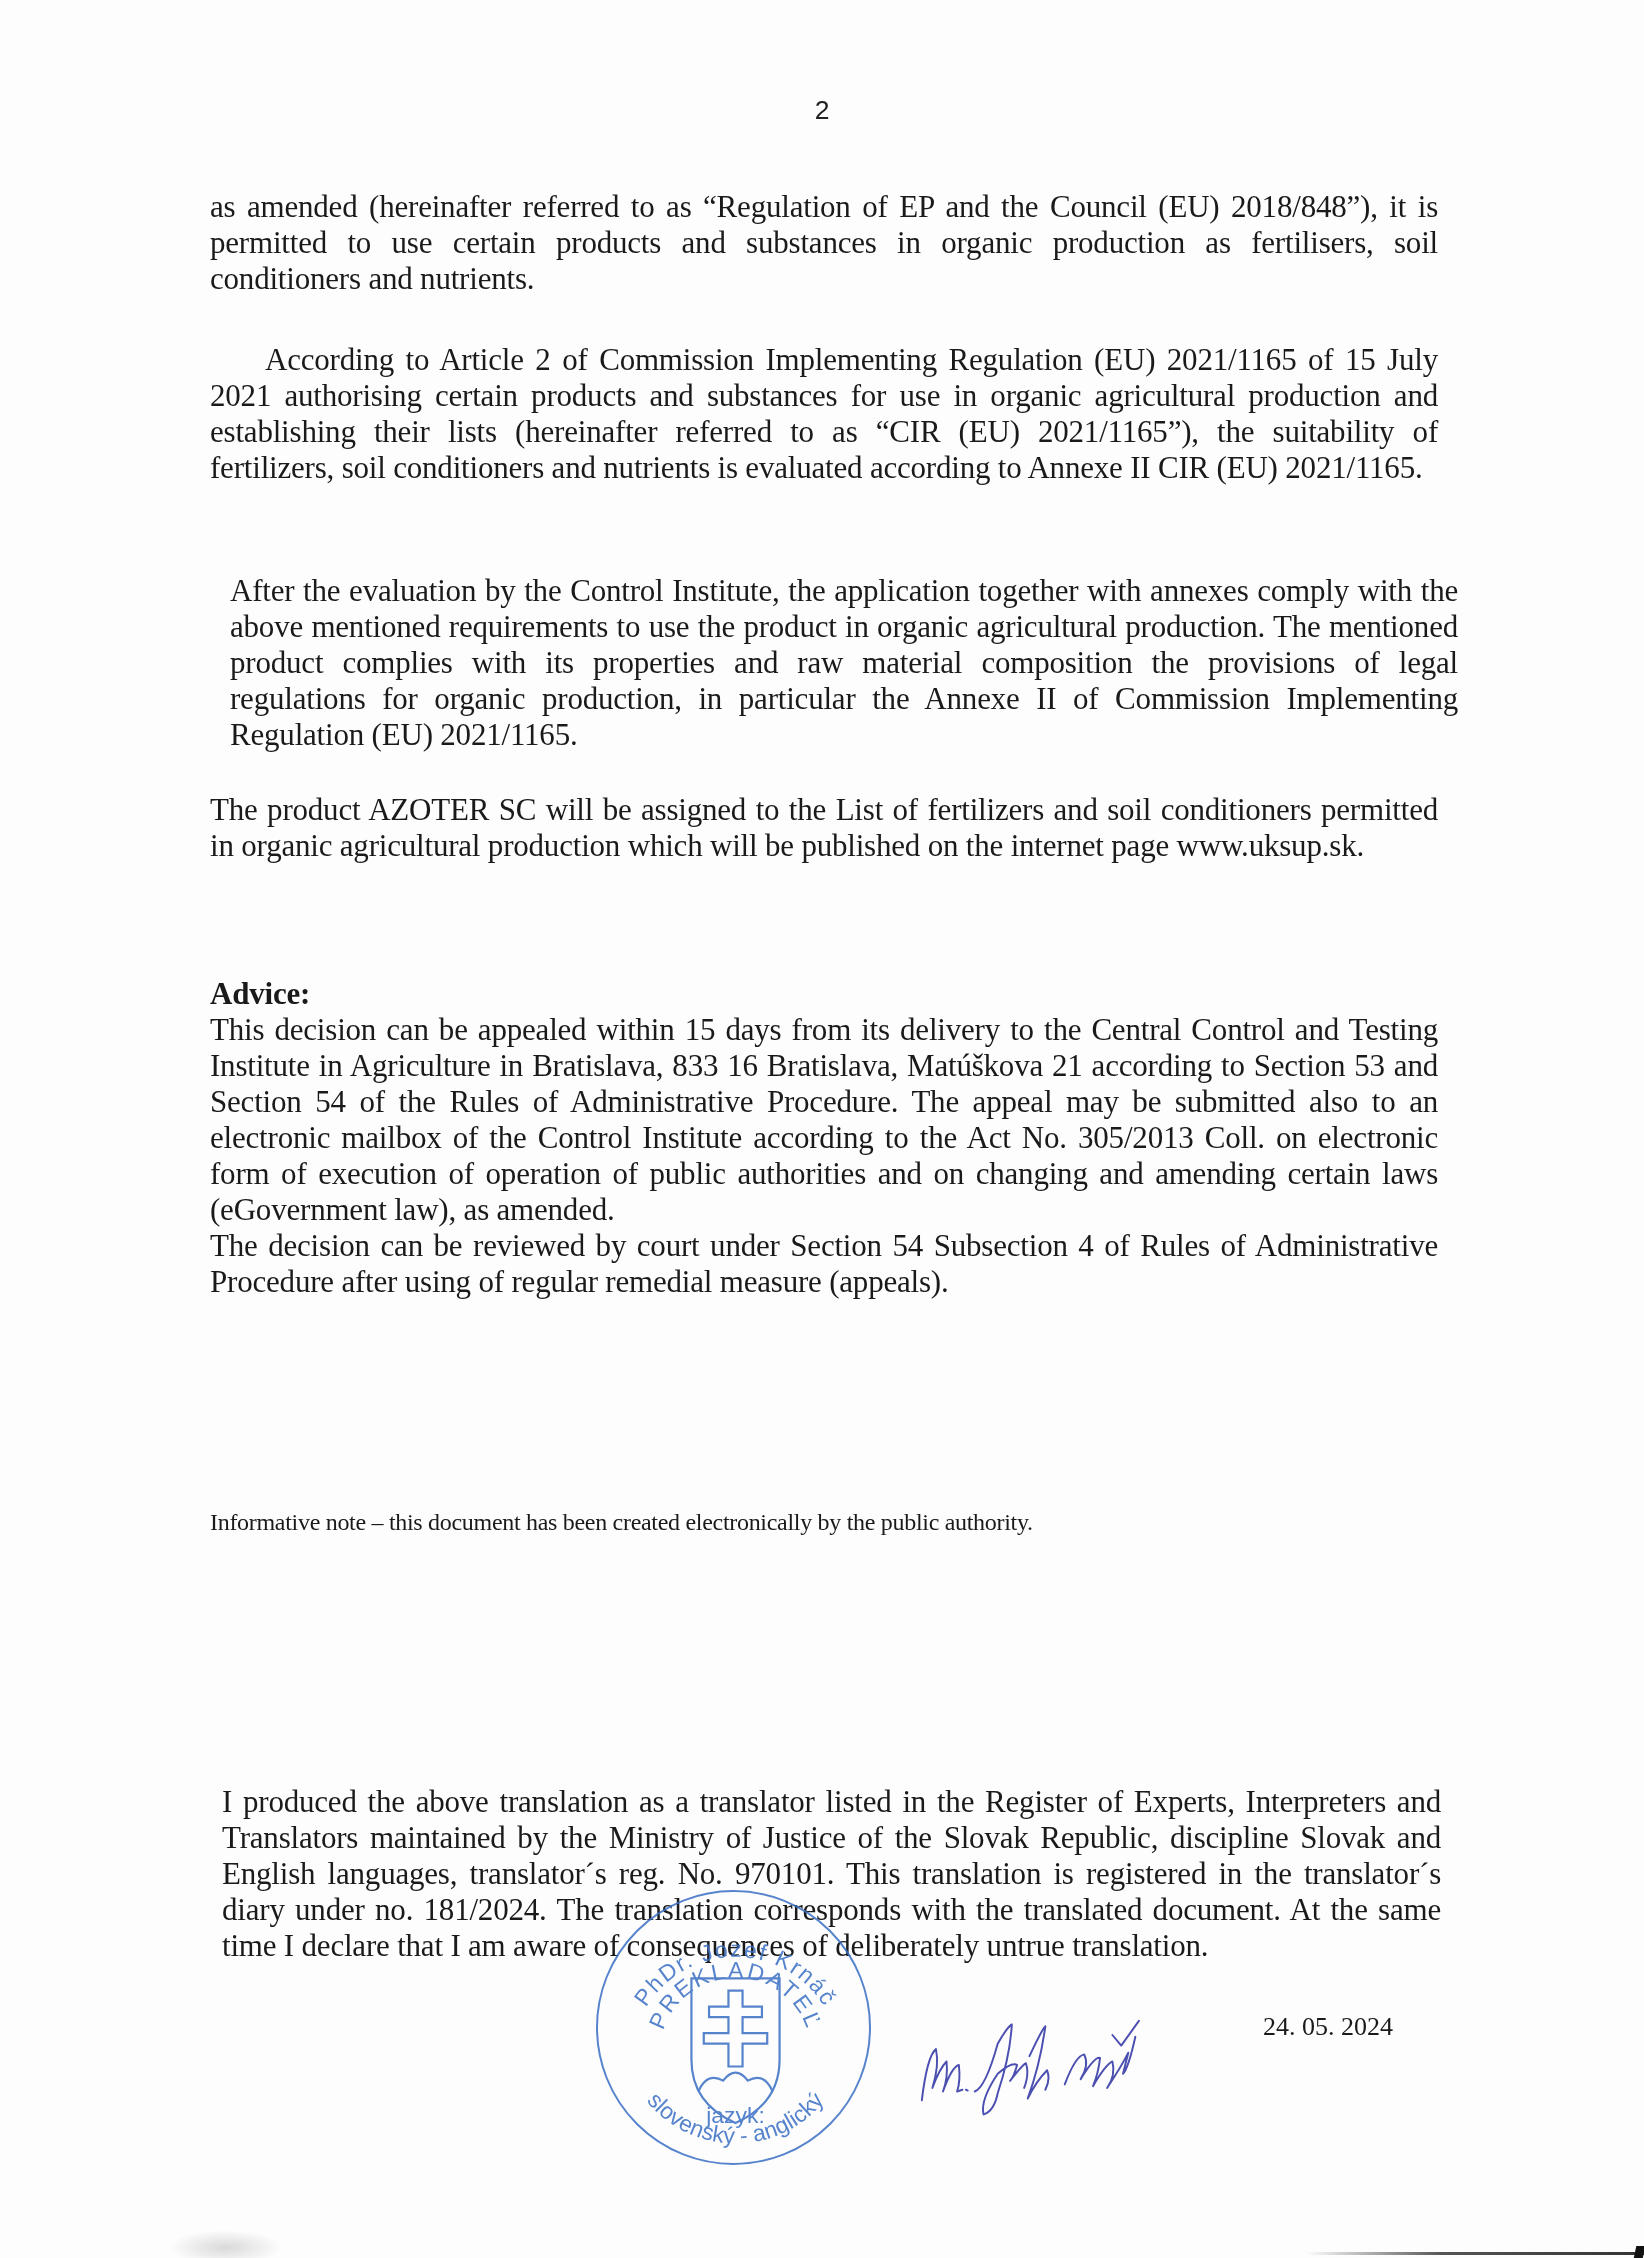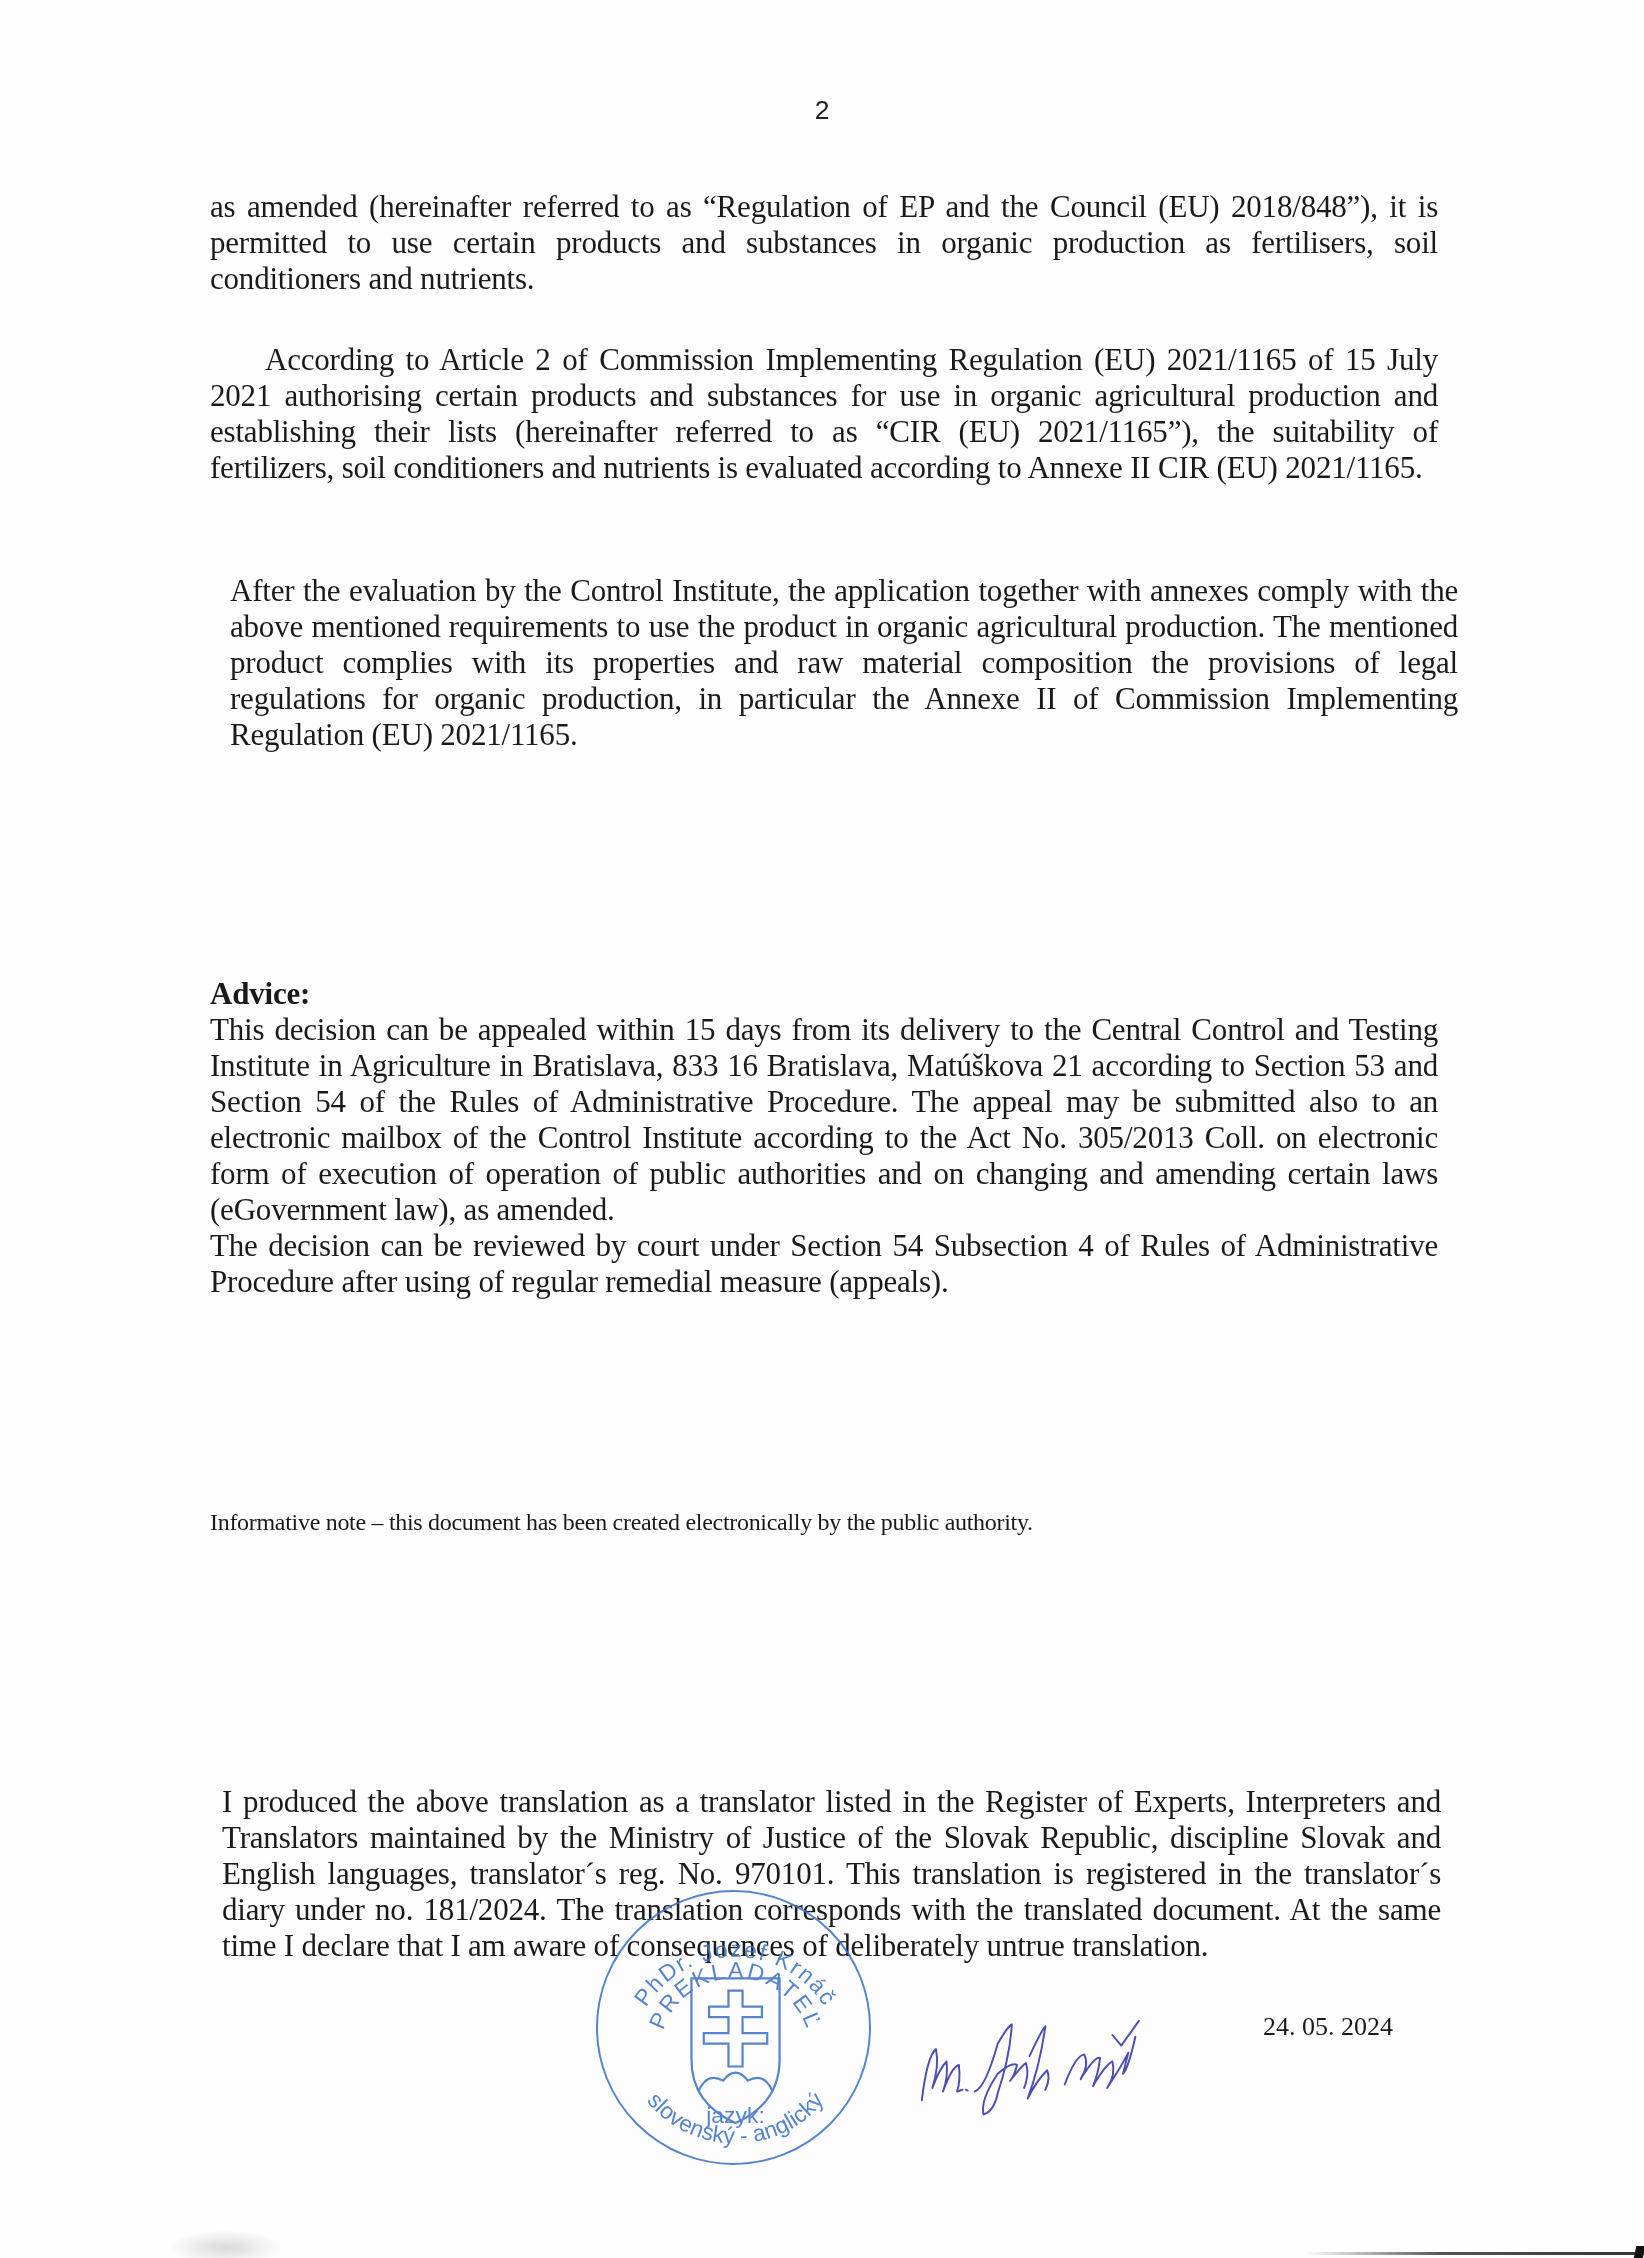--- a/index.html
+++ b/index.html
@@ -118,20 +118,23 @@
   </div>
 
   <div class="body-text" id="para-article2">
     <p class="indent">According to Article 2 of Commission Implementing Regulation (EU) 2021/1165 of 15 July 2021 authorising certain products and substances for use in organic agricultural production and establishing their lists (hereinafter referred to as “CIR (EU) 2021/1165”), the suitability of fertilizers, soil conditioners and nutrients is evaluated according to Annexe II CIR (EU) 2021/1165.</p>
   </div>
 
   <div class="body-text" id="para-evaluation">
     <p>After the evaluation by the Control Institute, the application together with annexes comply with the above mentioned requirements to use the product in organic agricultural production. The mentioned product complies with its properties and raw material composition the provisions of legal regulations for organic production, in particular the Annexe II of Commission Implementing Regulation (EU) 2021/1165.</p>
   </div>
 
+  <div class="body-text" id="para-product">
+    <p>The product AZOTER SC will be assigned to the List of fertilizers and soil conditioners permitted in organic agricultural production which will be published on the internet page www.uksup.sk.</p>
+  </div>
 
   <div class="body-text" id="advice-block">
     <p class="bold">Advice:</p>
     <p>This decision can be appealed within 15 days from its delivery to the Central Control and Testing Institute in Agriculture in Bratislava, 833 16 Bratislava, Matúškova 21 according to Section 53 and Section 54 of the Rules of Administrative Procedure. The appeal may be submitted also to an electronic mailbox of the Control Institute according to the Act No. 305/2013 Coll. on electronic form of execution of operation of public authorities and on changing and amending certain laws (eGovernment law), as amended.</p>
     <p>The decision can be reviewed by court under Section 54 Subsection 4 of Rules of Administrative Procedure after using of regular remedial measure (appeals).</p>
   </div>
 
 
   <div id="informative-note">Informative note – this document has been created electronically by the public authority.</div>
 

